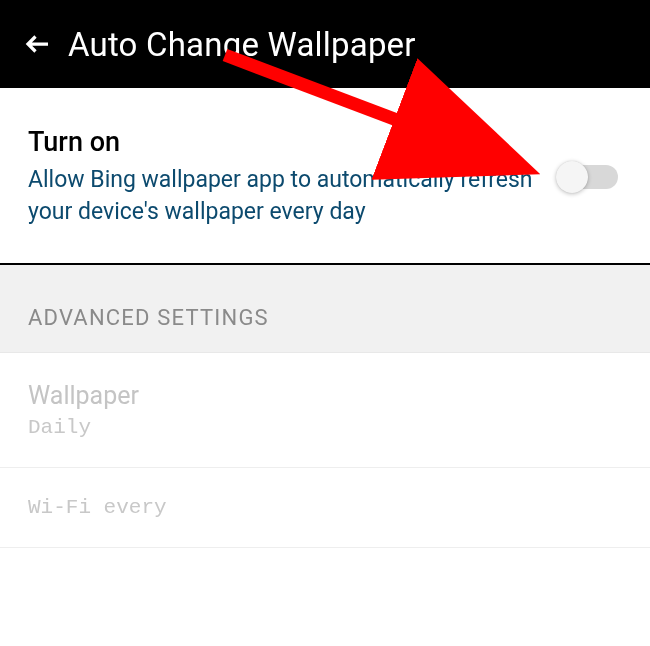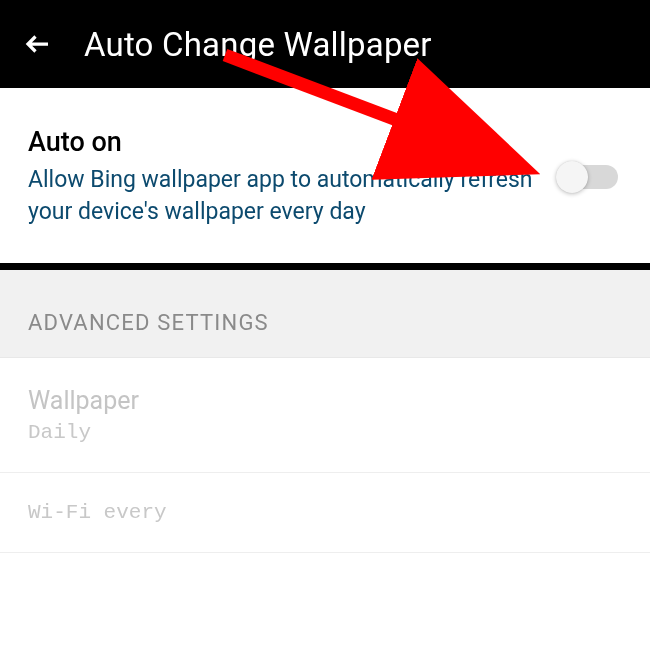--- a/index.html
+++ b/index.html
@@ -10,21 +10,21 @@
       background: #ffffff;
       overflow: hidden;
       position: relative;
     }
     .header {
       background: #000000;
       height: 88px;
       display: flex;
       align-items: center;
       padding: 0 20px;
-      gap: 28px;
+      gap: 12px;
     }
     .back-icon {
       width: 36px;
       height: 36px;
       display: flex;
       align-items: center;
       justify-content: center;
       cursor: pointer;
     }
     .back-icon svg { fill: none; stroke: #fff; stroke-width: 2.6; }
@@ -72,21 +72,21 @@
       transform: translateY(-50%);
       width: 32px;
       height: 32px;
       background: #f5f5f5;
       border-radius: 50%;
       box-shadow: 0 1px 4px rgba(0,0,0,0.25), 0 0 1px rgba(0,0,0,0.15);
     }
     .section-header {
       background: #f1f1f1;
       padding: 40px 28px 22px 28px;
-      border-top: 7px solid #000000;
+      border-top: 2px solid #000000;
       border-bottom: 1px solid #e8e8e8;
     }
     .section-header-text {
       font-size: 22px;
       font-weight: 400;
       color: #8a8a8a;
       letter-spacing: 1.2px;
     }
     .setting-row {
       padding: 28px 28px 28px 28px;
@@ -122,21 +122,21 @@
       <path d="M20 12H4M10 6l-6 6 6 6"></path>
     </svg>
   </div>
   <div class="title">Auto Change Wallpaper</div>
 </div>
 
 <div class="content">
 
   <div class="primary-row">
     <div class="primary-text">
-      <div class="primary-label">Auto on</div>
+      <div class="primary-label">Turn on</div>
       <div class="primary-desc">Allow Bing wallpaper app to automatically refresh your device's wallpaper every day</div>
     </div>
     <div class="switch">
       <div class="switch-thumb"></div>
     </div>
   </div>
 
   <div class="section-header">
     <div class="section-header-text">ADVANCED SETTINGS</div>
   </div>

